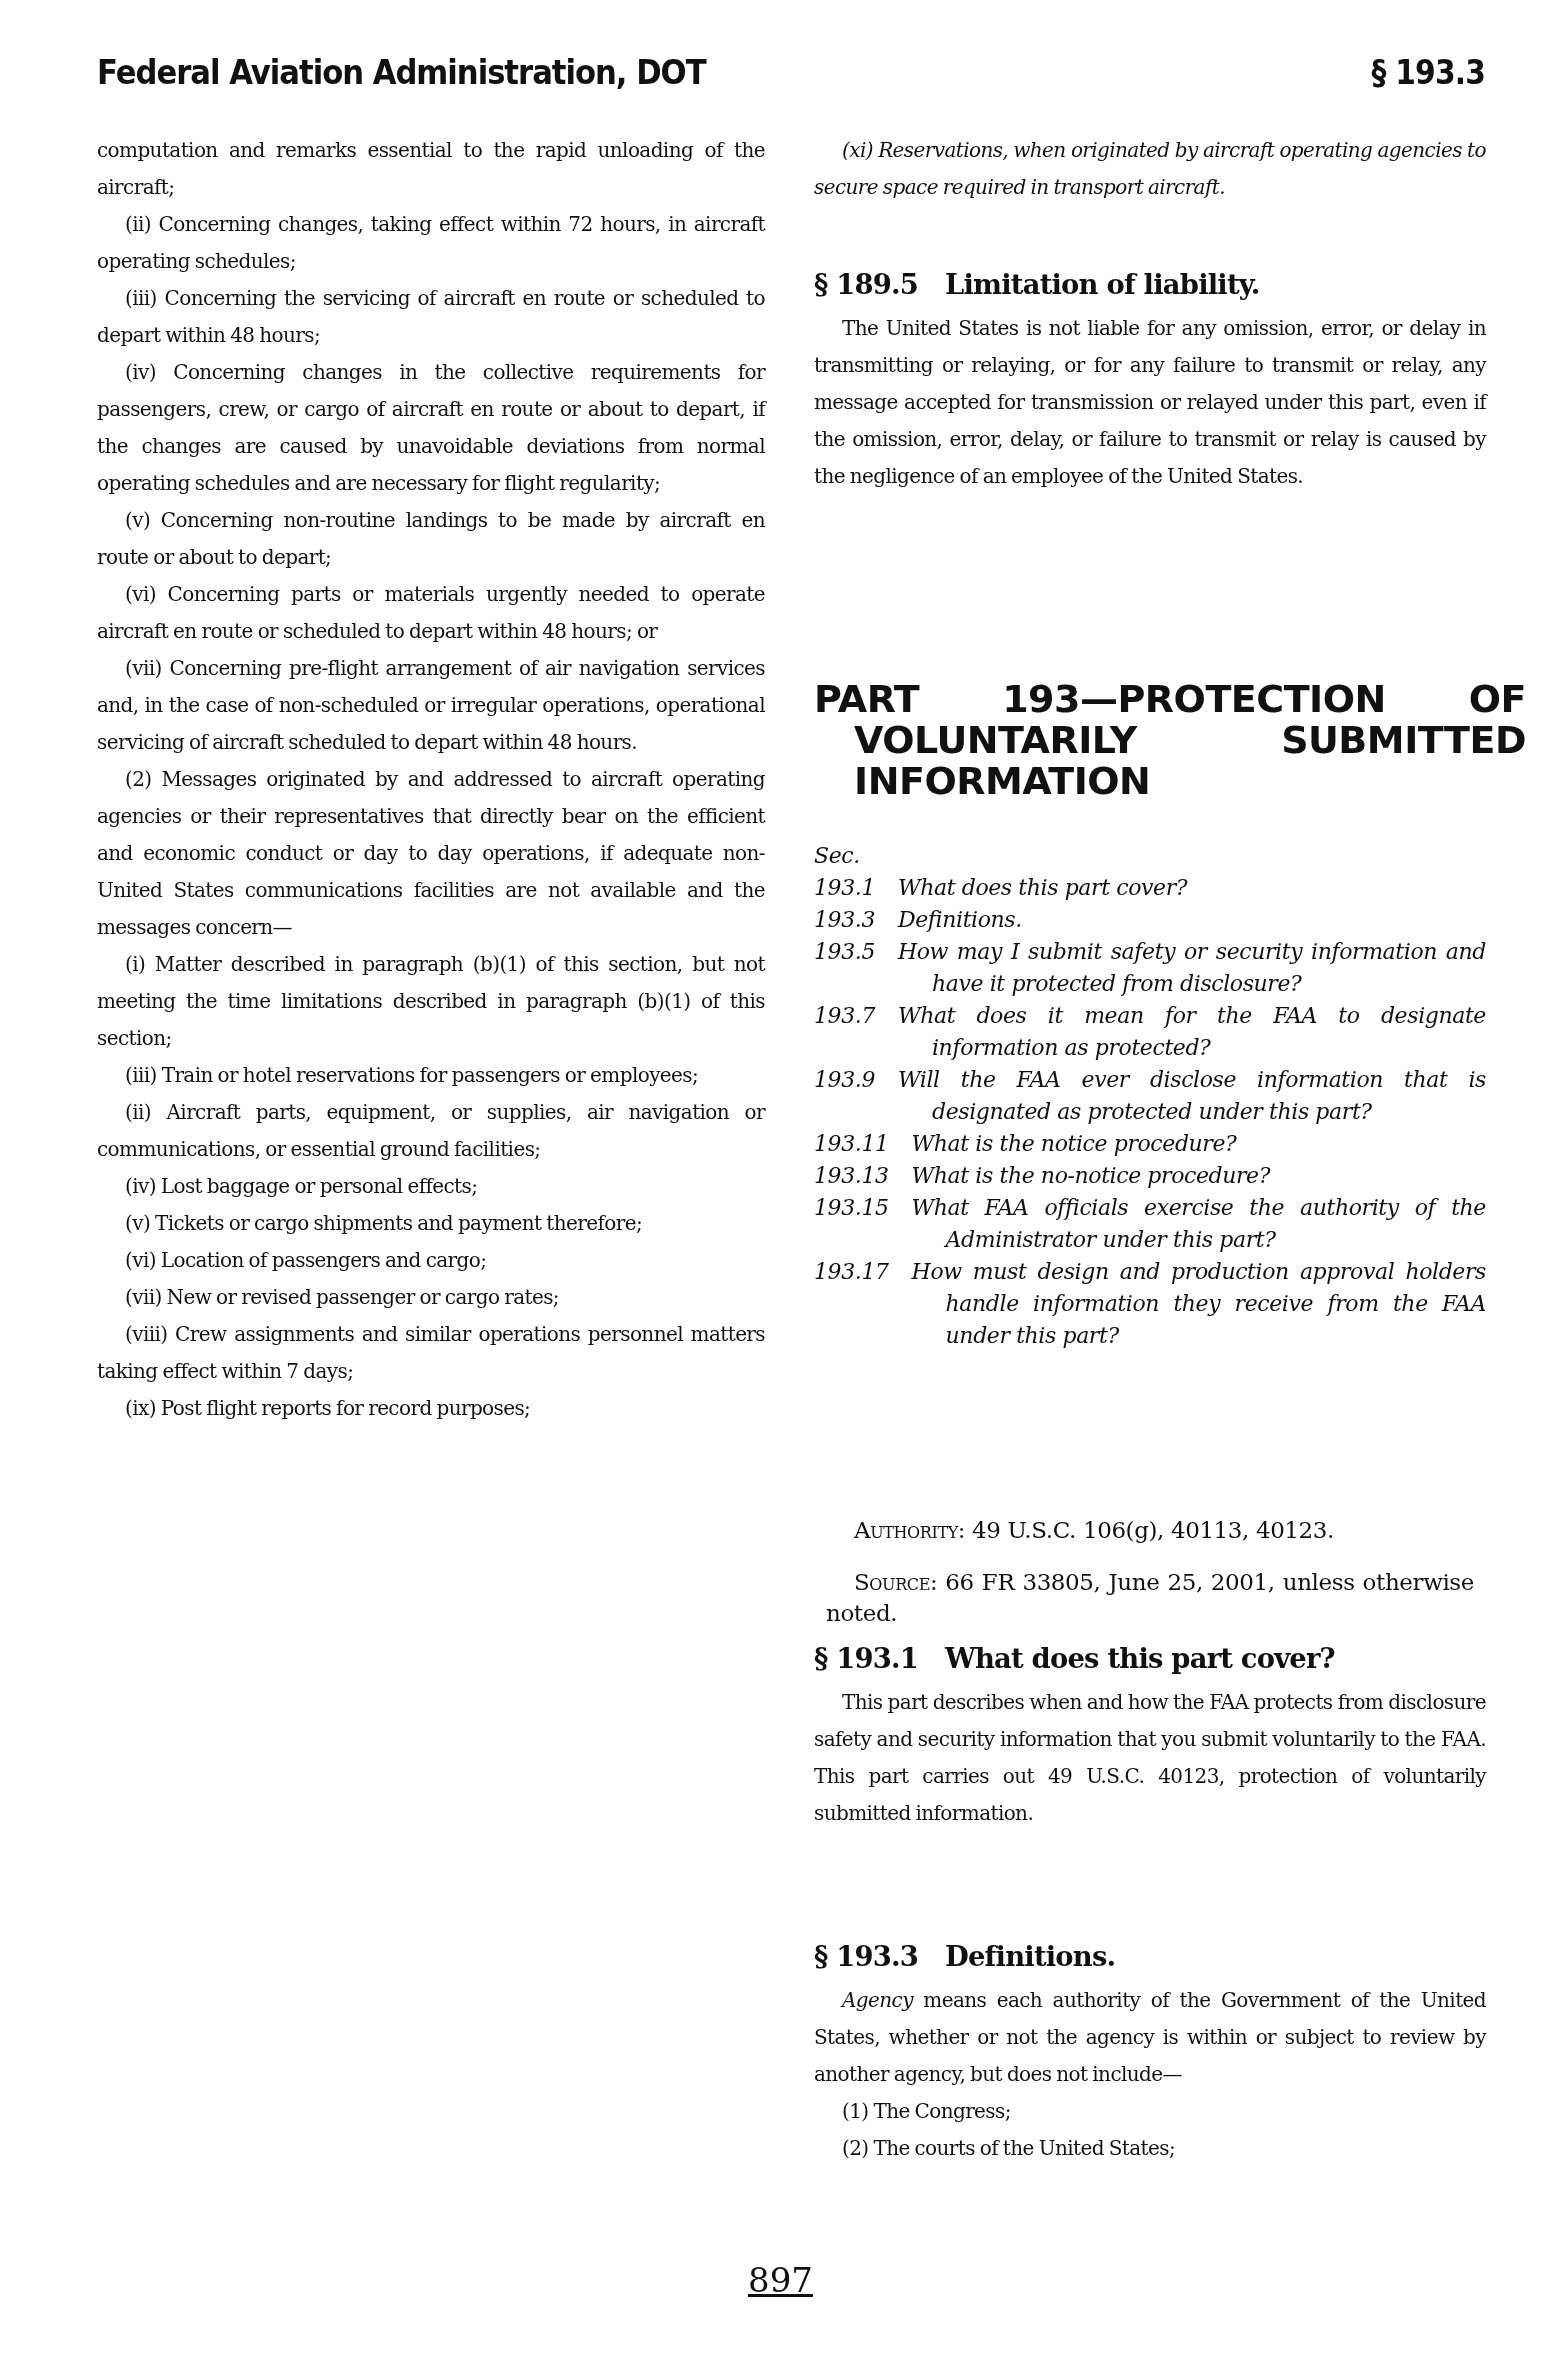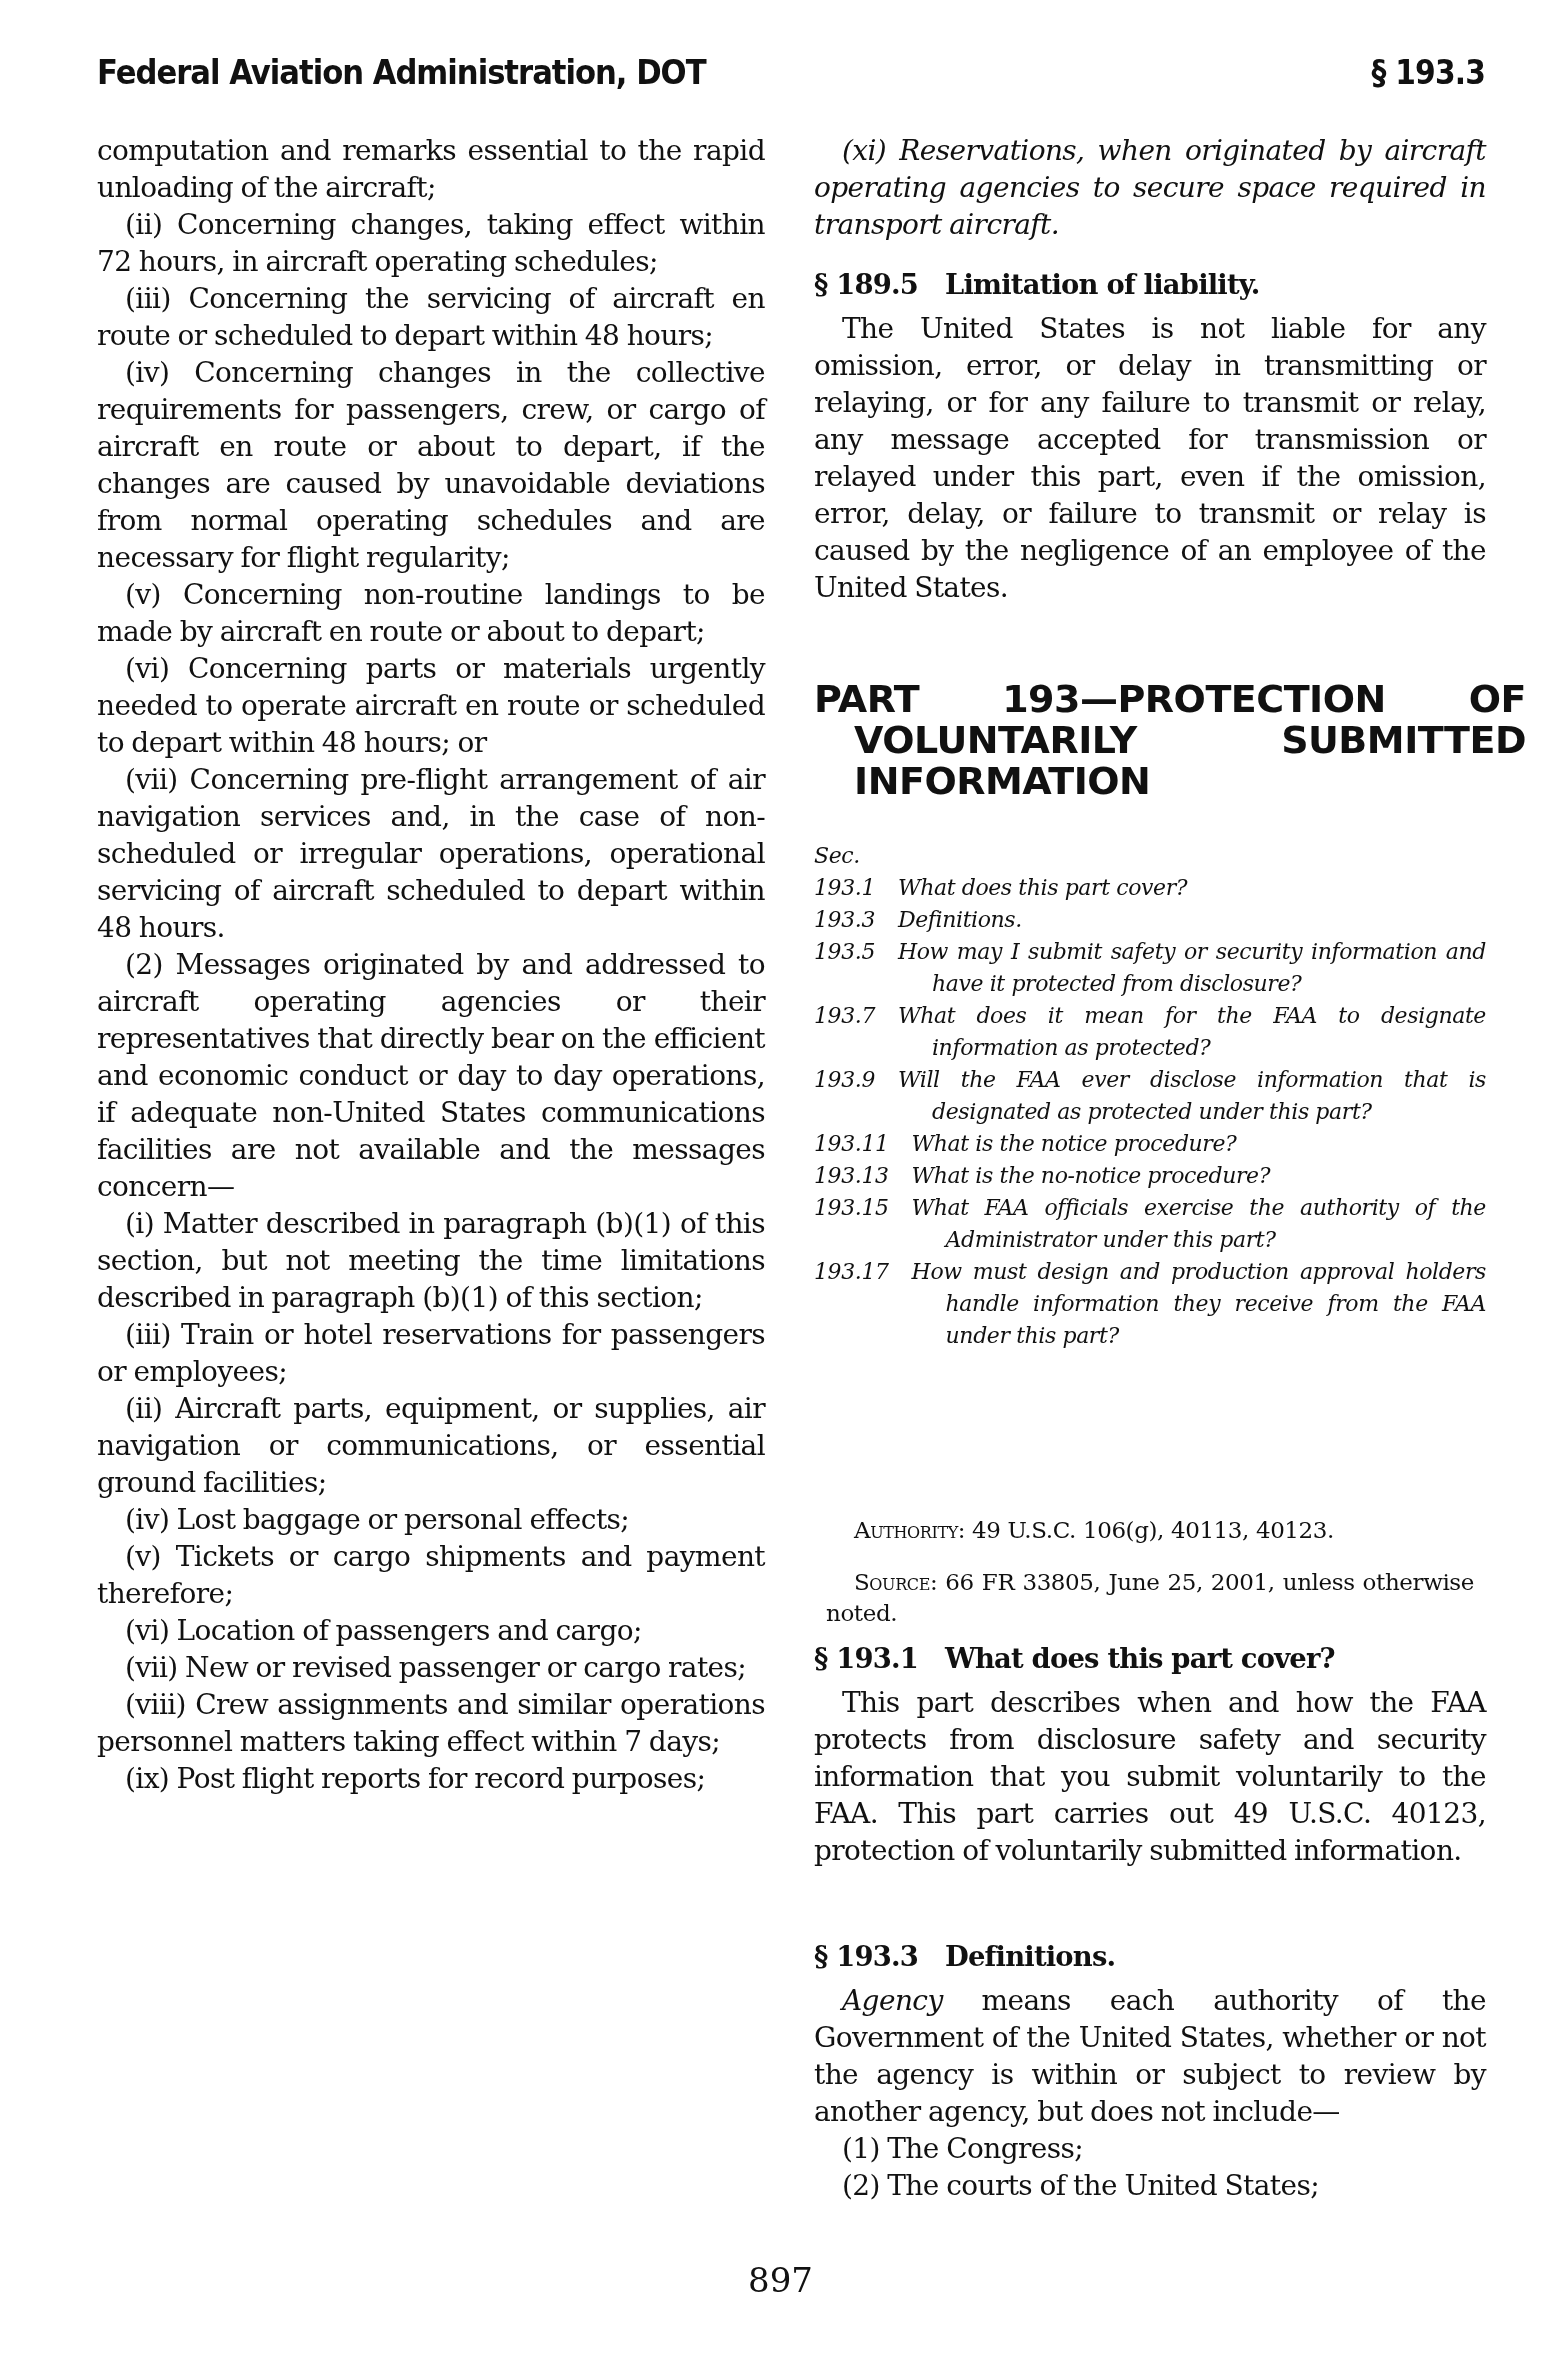--- a/index.html
+++ b/index.html
@@ -4,35 +4,35 @@
 <style>
   html, body { margin: 0; padding: 0; background: #ffffff; }
   body { width: 1561px; height: 2366px; position: relative; overflow: hidden; color: #111111; }
   .sans { font-family: "DejaVu Sans", "Liberation Sans", sans-serif; font-weight: bold; }
   .serif { font-family: "DejaVu Serif", "Liberation Serif", serif; }
   #running-head-left { position: absolute; left: 97px; top: 53px; font-size: 33px; letter-spacing: -1.1px; transform: scaleX(0.93); transform-origin: left top; white-space: nowrap; }
   #running-head-right { position: absolute; right: 76px; top: 53px; font-size: 33px; letter-spacing: -0.9px; transform: scaleX(0.9); transform-origin: right top; white-space: nowrap; }
   .col { position: absolute; width: 668px; }
   #col-left { left: 97px; top: 132px; }
   .blk { position: absolute; left: 814px; width: 672px; }
-  .body-text { font-size: 28px; line-height: 37px; text-align: justify; letter-spacing: -0.6px; word-spacing: -0.9px; }
+  .body-text { font-size: 20px; line-height: 37px; text-align: justify; letter-spacing: -0.6px; word-spacing: -0.9px; }
   .body-text p { margin: 0; text-indent: 28px; hyphens: auto; }
   .body-text p.noind { text-indent: 0; }
   .sec-head { font-family: "DejaVu Serif", "Liberation Serif", serif; font-weight: bold; font-size: 27.4px; letter-spacing: -0.8px; white-space: nowrap; }
   .sec-head .num { display: inline-block; min-width: 131px; }
   .part-head { font-size: 38px; line-height: 41px; letter-spacing: -0.5px; text-align: justify; padding-left: 40px; text-indent: -40px; }
   .toc { font-size: 22px; line-height: 32px; letter-spacing: -0.4px; font-style: italic; }
   .toc-row { display: flex; align-items: flex-start; }
   .toc-row .n { flex: 0 0 auto; white-space: nowrap; }
   .toc-row .t { flex: 1; text-align: justify; padding-left: 57px; text-indent: -34px; }
   .toc-row .n + .t { margin-left: 0; }
   .note { font-size: 23px; line-height: 31px; text-align: justify; letter-spacing: -0.4px; }
   .note p { margin: 12px; text-indent: 28px; }
   .sc { font-variant: small-caps; }
-  #page-number { position: absolute; left: 0; width: 1561px; top: 2260px; text-align: center; font-size: 34px; }
+  #page-number { position: absolute; left: 0; width: 1561px; top: 2260px; text-align: center; font-size: 34px; text-decoration: underline; }
   em { font-style: italic; }
 </style>
 </head>
 <body>
 
 <div id="running-head-left" class="sans">Federal Aviation Administration, DOT</div>
 <div id="running-head-right" class="sans">§ 193.3</div>
 
 <div id="col-left" class="col serif body-text">
   <p class="noind">computation and remarks essential to the rapid unloading of the aircraft;</p>

